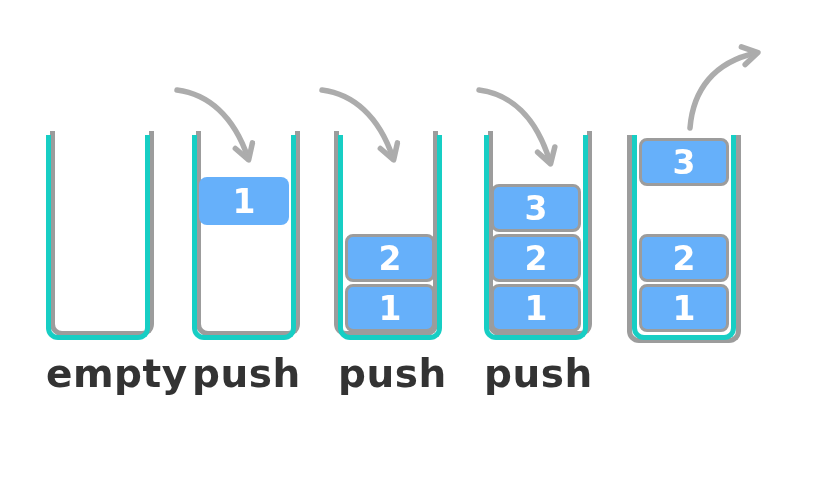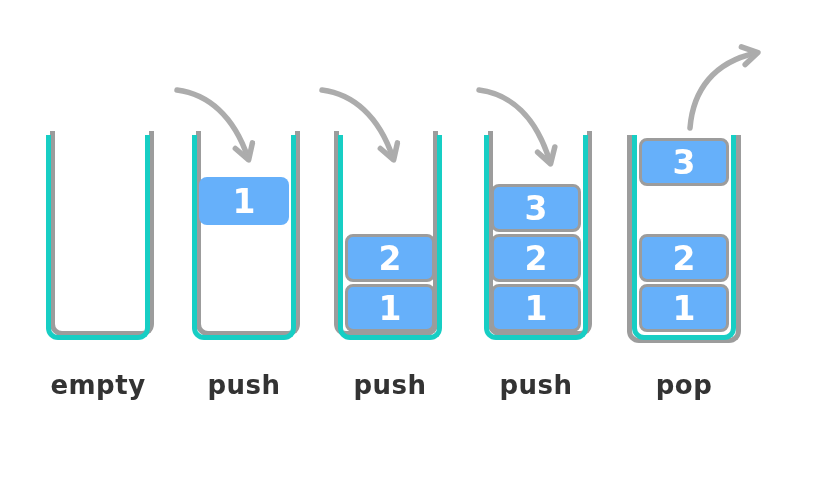--- a/index.html
+++ b/index.html
@@ -27,22 +27,22 @@
     display:flex;align-items:center;justify-content:center;
   }
   .block.borderless{border:none;}
   .slot-incoming{top:42px;}
   .slot-popping{top:3px;}
   .slot-3{top:49px;}
   .slot-2{top:99px;}
   .slot-1{top:149px;}
   
   .label{
-    position:absolute;top:368px;width:104px;text-align:center;
-    color:#333333;font-weight:700;font-size:26px;line-height:35px;letter-spacing:0.5px;
+    position:absolute;top:356px;width:104px;text-align:center;
+    color:#333333;font-weight:700;font-size:39px;line-height:35px;letter-spacing:0.5px;
   }
   .label span{display:block;}
   
   .arrow{position:absolute;}
   .a-push1{left:166px;top:74px;}
   .a-push2{left:311px;top:74px;}
   .a-push3{left:468px;top:74px;}
   .a-pop  {left:678px;top:38px;}
 </style>
 </head>
@@ -110,17 +110,14 @@
   </div>
   <div class="label c2">
     <span>push</span>
   </div>
   <div class="label c3">
     <span>push</span>
   </div>
   <div class="label c4">
     <span>push</span>
   </div>
-  <div class="label c5">
-    <span>pop</span>
-  </div>
 
 </div>
 
 </body></html>

